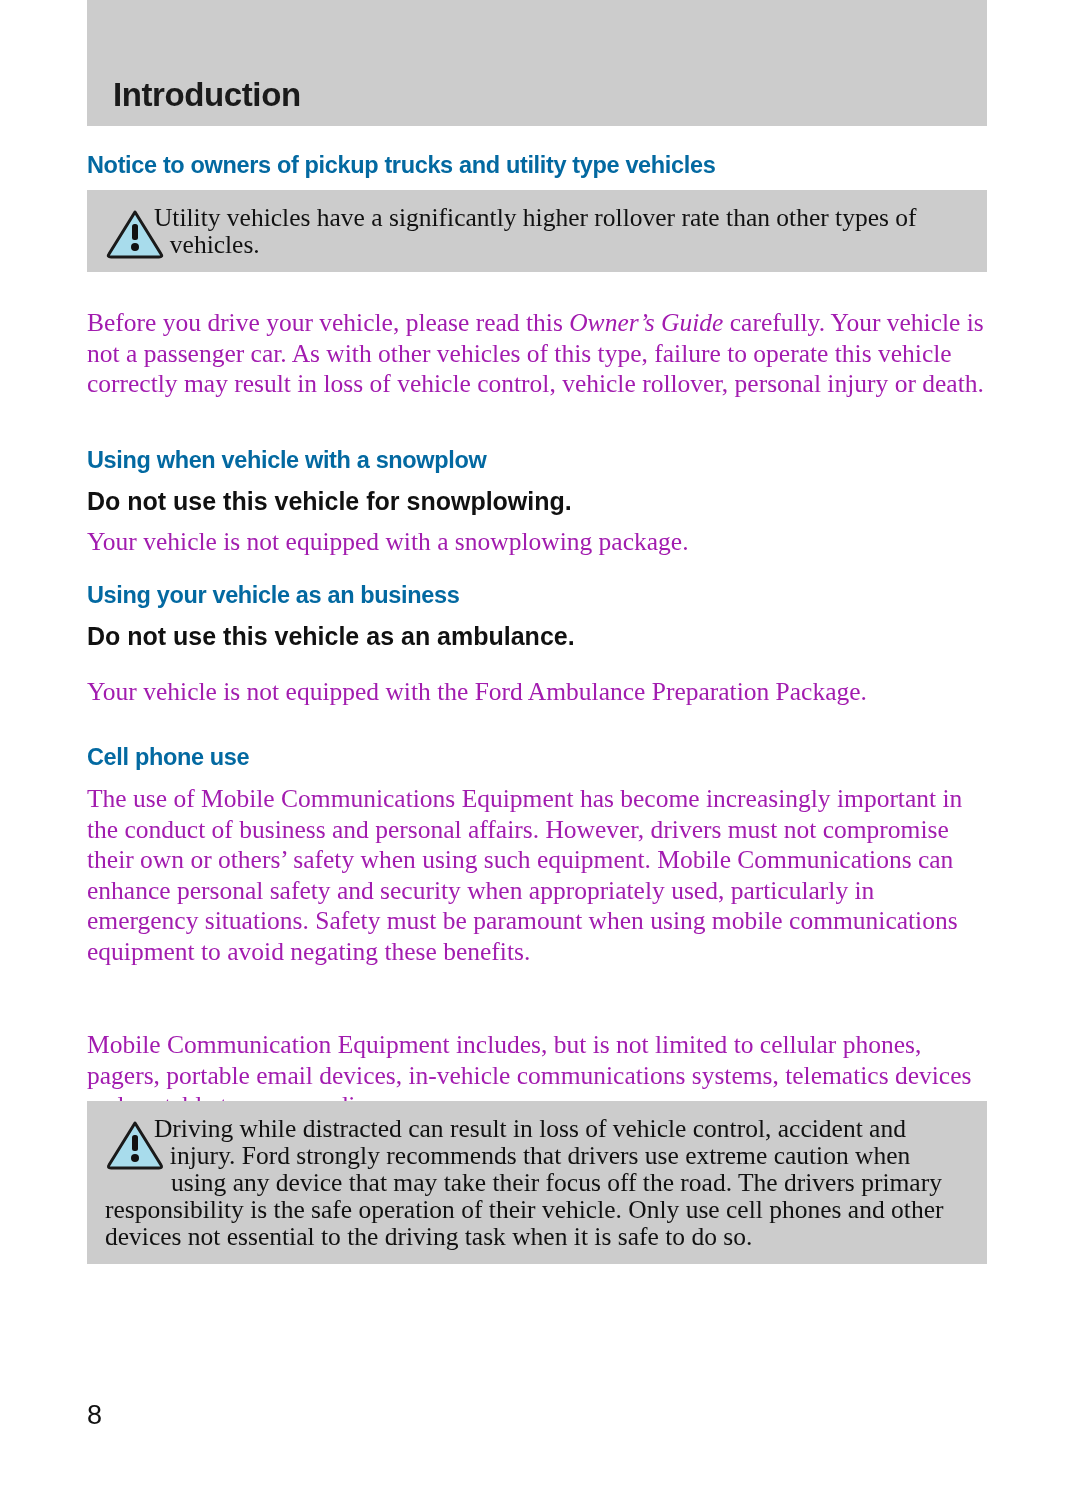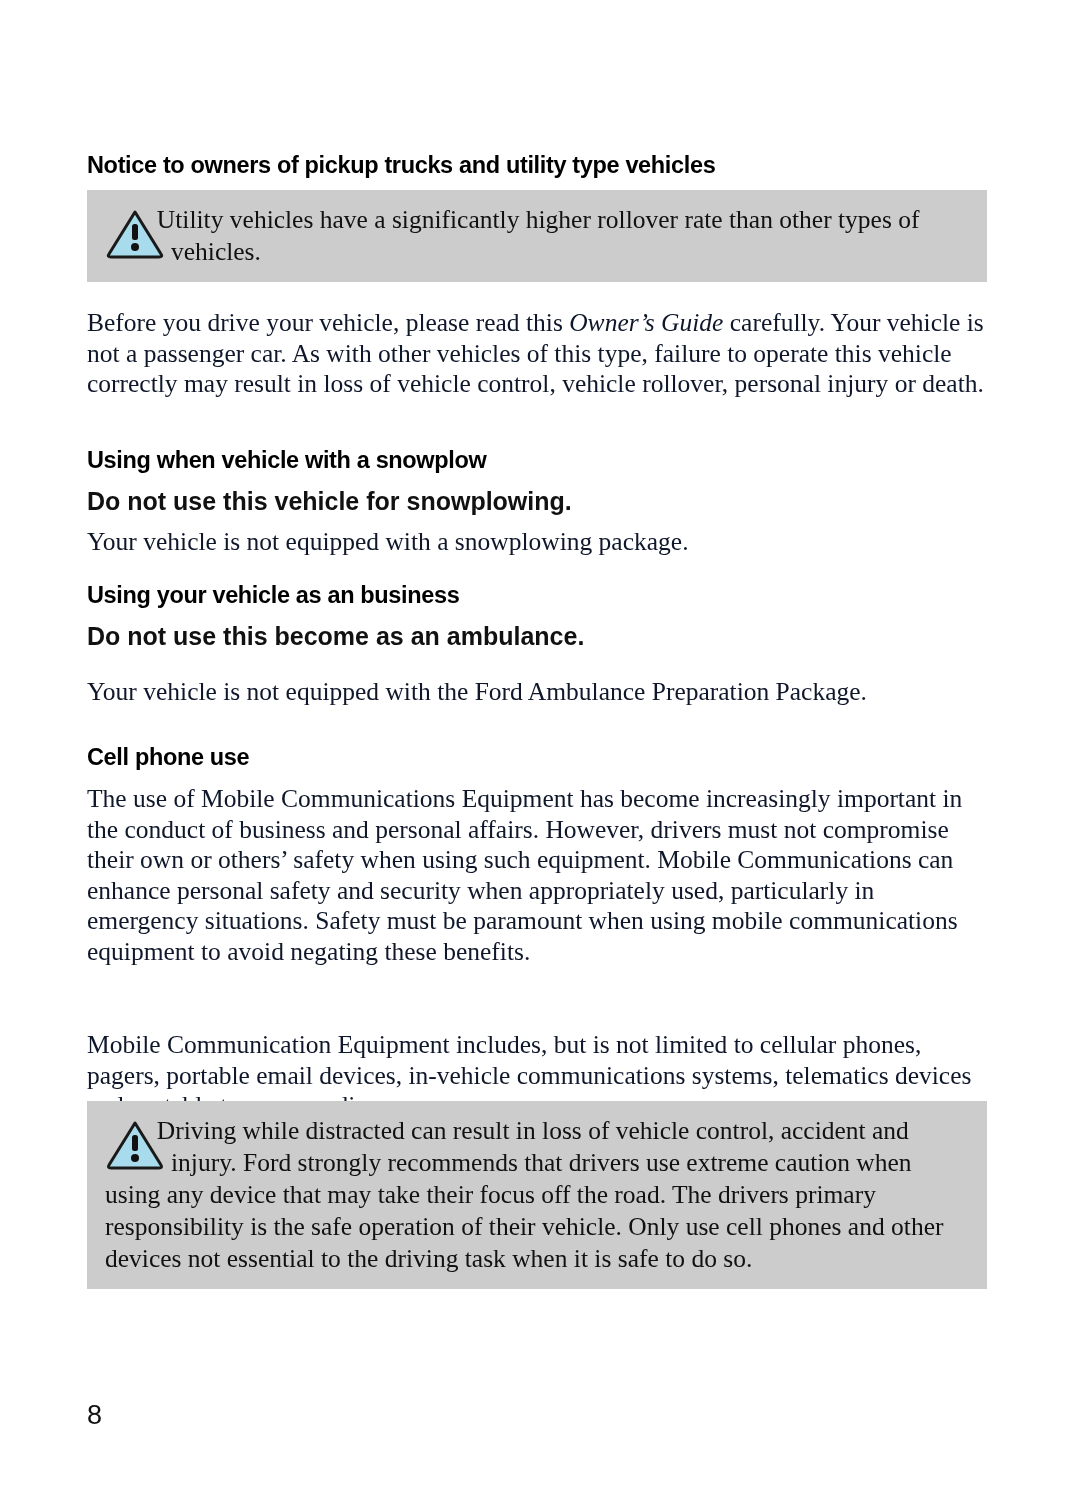--- a/index.html
+++ b/index.html
@@ -42,30 +42,30 @@
     left: 87px;
     top: 126px;
     width: 900px;
   }
 
   h2.sec-head {
     font-family: "Liberation Sans", sans-serif;
     font-weight: bold;
     font-size: 23.5px;
     letter-spacing: -0.35px;
-    color: #000000;
+    color: #0369a1;
     margin: 0;
     padding: 0;
   }
 
   p.body {
     font-family: "Liberation Serif", serif;
     font-size: 25.5px;
     line-height: 30.5px;
-    color: #0f172a;
+    color: #a21caf;
     margin: 0;
     padding: 0;
     text-align: left;
   }
 
   p.body-bold {
     font-family: Liberation Sans, sans-serif;
     font-weight: bold;
     font-size: 25px;
     line-height: 30px;
@@ -82,21 +82,21 @@
     width: 900px;
     box-sizing: border-box;
     position: relative;
   }
   .warn-inner {
     padding: 14px 16px 14px 18px;
   }
   .warn-text {
     font-family: "Liberation Serif", serif;
     font-size: 25.5px;
-    line-height: 32px;
+    line-height: 27px;
     color: #111111;
     margin: 0;
   }
   .tri {
     float: left;
     width: 60px;
     height: 52px;
     margin: 4px 6px 0 0;
     shape-outside: polygon(50% 0%, 100% 100%, 0% 100%);
   }
@@ -113,20 +113,23 @@
     font-family: "Liberation Sans", sans-serif;
     font-size: 27px;
     color: #111111;
   }
 </style>
 </head>
 <body>
 
 <div class="page">
 
+  <div class="chapter-band">
+    <div class="chapter-title">Introduction</div>
+  </div>
 
   <div class="content">
 
     <h2 class="sec-head abs" style="top:26px;width:900px;">Notice to owners of pickup trucks and utility type vehicles</h2>
 
     <div class="warn abs" style="top:64px;">
       <div class="warn-inner">
         <span class="tri">
           <svg width="60" height="52" viewBox="0 0 60 52">
             <path d="M30 4 L56 46 Q58 49 54 49 L6 49 Q2 49 4 46 Z" fill="#a8dcec" stroke="#1a1a1a" stroke-width="3" stroke-linejoin="round"></path>
@@ -141,21 +144,21 @@
     <p class="body abs" style="top:182px;width:900px;"><span>Before you drive your vehicle, please read this </span><span class="ital">Owner’s Guide</span><span> carefully. Your vehicle is not a passenger car. As with other vehicles of this type, failure to operate this vehicle correctly may result in loss of vehicle control, vehicle rollover, personal injury or death.</span></p>
 
     <h2 class="sec-head abs" style="top:321px;width:900px;">Using when vehicle with a snowplow</h2>
 
     <p class="body-bold abs" style="top:360px;width:900px;">Do not use this vehicle for snowplowing.</p>
 
     <p class="body abs" style="top:401px;width:900px;">Your vehicle is not equipped with a snowplowing package.</p>
 
     <h2 class="sec-head abs" style="top:456px;width:900px;">Using your vehicle as an business</h2>
 
-    <p class="body-bold abs" style="top:495px;width:900px;">Do not use this become as an ambulance.</p>
+    <p class="body-bold abs" style="top:495px;width:900px;">Do not use this vehicle as an ambulance.</p>
 
     <p class="body abs" style="top:536px;width:880px;margin-top:15px;">Your vehicle is not equipped with the Ford Ambulance Preparation Package.</p>
 
     <h2 class="sec-head abs" style="top:618px;width:900px;">Cell phone use</h2>
 
     <p class="body abs" style="top:658px;width:900px;">The use of Mobile Communications Equipment has become increasingly important in the conduct of business and personal affairs. However, drivers must not compromise their own or others’ safety when using such equipment. Mobile Communications can enhance personal safety and security when appropriately used, particularly in emergency situations. Safety must be paramount when using mobile communications equipment to avoid negating these benefits.</p>
 
     <p class="body abs" style="top:904px;width:900px;">Mobile Communication Equipment includes, but is not limited to cellular phones, pagers, portable email devices, in-vehicle communications systems, telematics devices and portable two-way radios.</p>
 
     <div class="warn abs" style="top:975px;">

